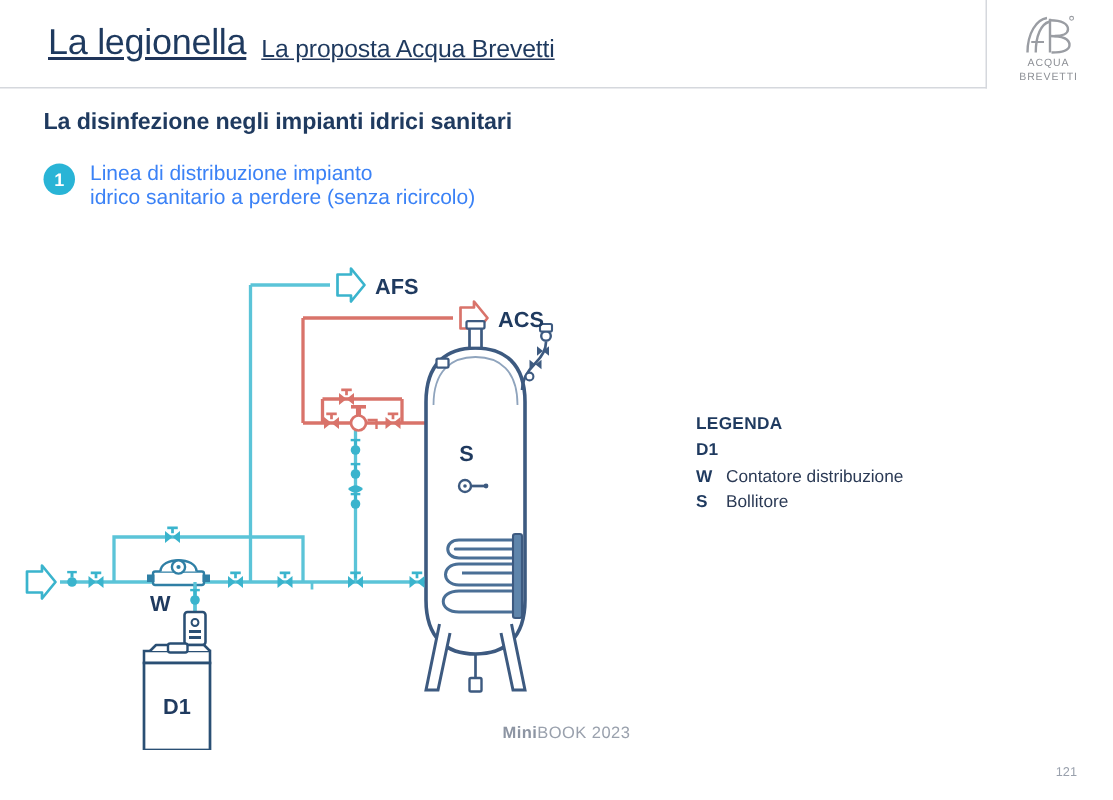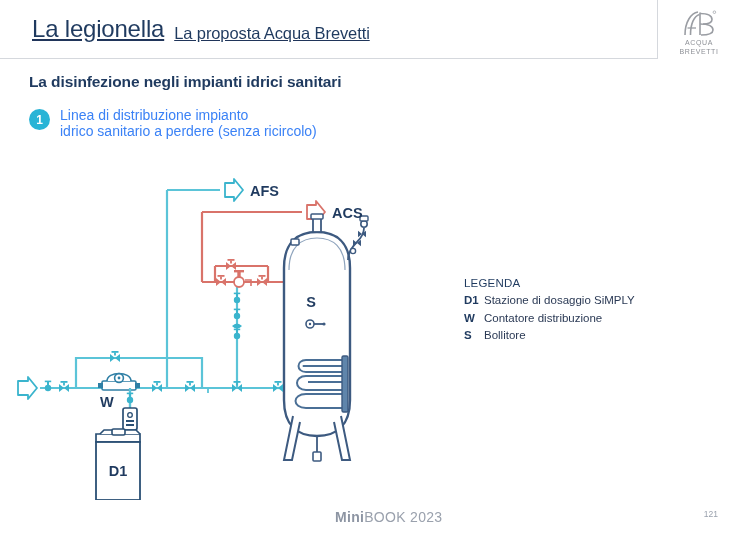--- a/index.html
+++ b/index.html
@@ -110,21 +110,21 @@
 
   
   .legend {
     position: absolute;
     left: 464px;
     top: 277px;
     font-size: 11.5px;
     color: #2b3a55;
   }
   .legend-title {
-    font-weight: 400;
+    font-weight: 700;
     font-size: 11.5px;
     letter-spacing: 0.2px;
     margin-bottom: 4px;
     color: #1f3a5f;
   }
   .legend-row {
     display: flex;
     align-items: baseline;
     margin-bottom: 3.5px;
     line-height: 14px;
@@ -143,22 +143,22 @@
     top: 160px;
     width: 460px;
     height: 340px;
     padding-left: 12px;
   }
 
   
   .footer-left {
     position: absolute;
     left: 335px;
-    top: 509px;
-    font-size: 14px;
+    top: 483px;
+    font-size: 11px;
     color: #9aa1ad;
     letter-spacing: 0.3px;
   }
   .footer-left b { font-weight: 700; color: #8d95a3; }
   .footer-page {
     position: absolute;
     right: 24px;
     top: 509px;
     font-size: 8.5px;
     color: #9aa1ad;
@@ -412,21 +412,20 @@
     <text x="299" y="147" font-family="Liberation Sans, sans-serif" font-size="14.5" font-weight="700" fill="#1f3a5f" text-anchor="middle">S</text>
     <text x="88" y="247" font-family="Liberation Sans, sans-serif" font-size="14.5" font-weight="700" fill="#1f3a5f">W</text>
     <text x="106" y="316" font-family="Liberation Sans, sans-serif" font-size="14.5" font-weight="700" fill="#1f3a5f" text-anchor="middle">D1</text>
   </svg>
 </div>
 
 <div class="legend">
   <div class="legend-title">LEGENDA</div>
   <div class="legend-row">
     <span class="legend-key">D1</span>
-    <span class="legend-val">Stazione di dosaggio SiMPLY</span>
   </div>
   <div class="legend-row">
     <span class="legend-key">W</span>
     <span class="legend-val">Contatore distribuzione</span>
   </div>
   <div class="legend-row">
     <span class="legend-key">S</span>
     <span class="legend-val">Bollitore</span>
   </div>
 </div>

